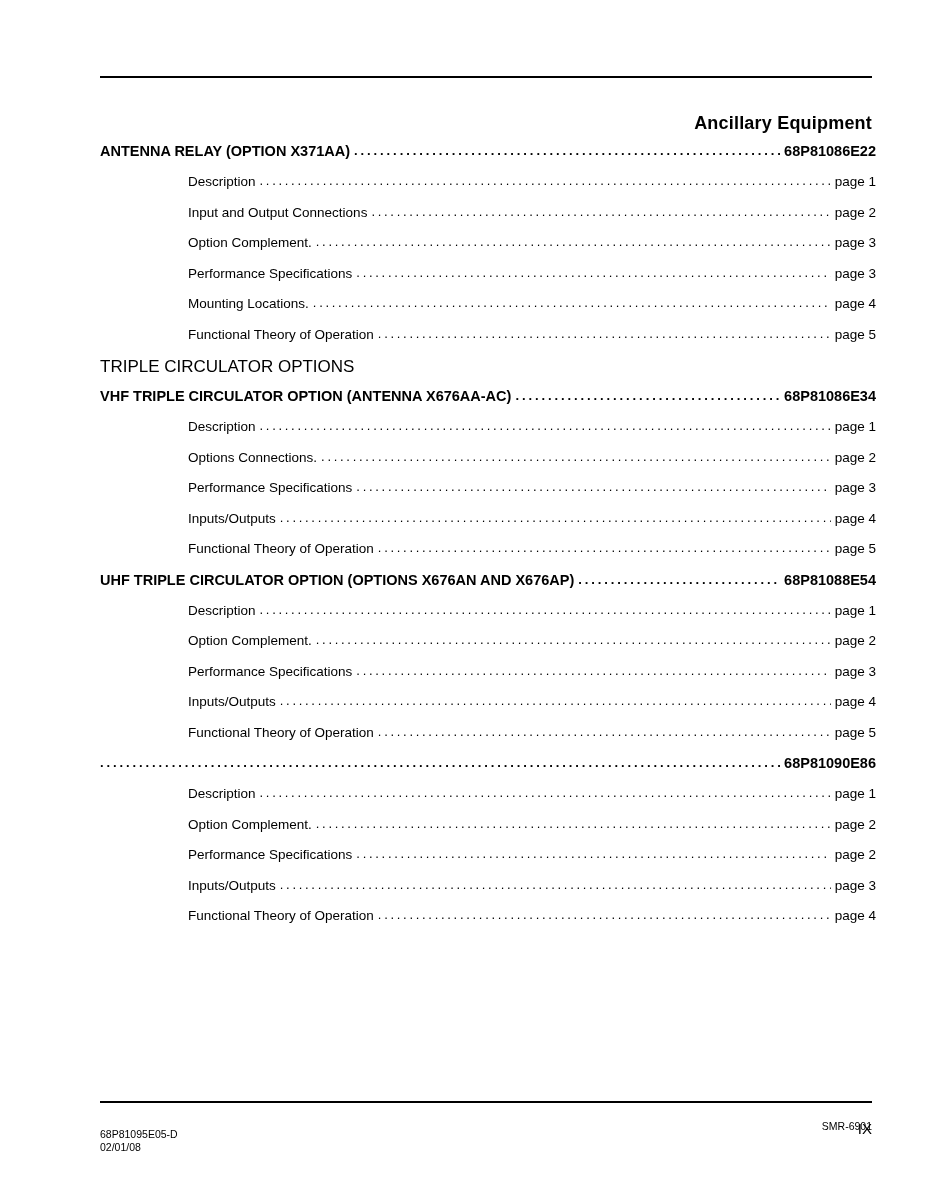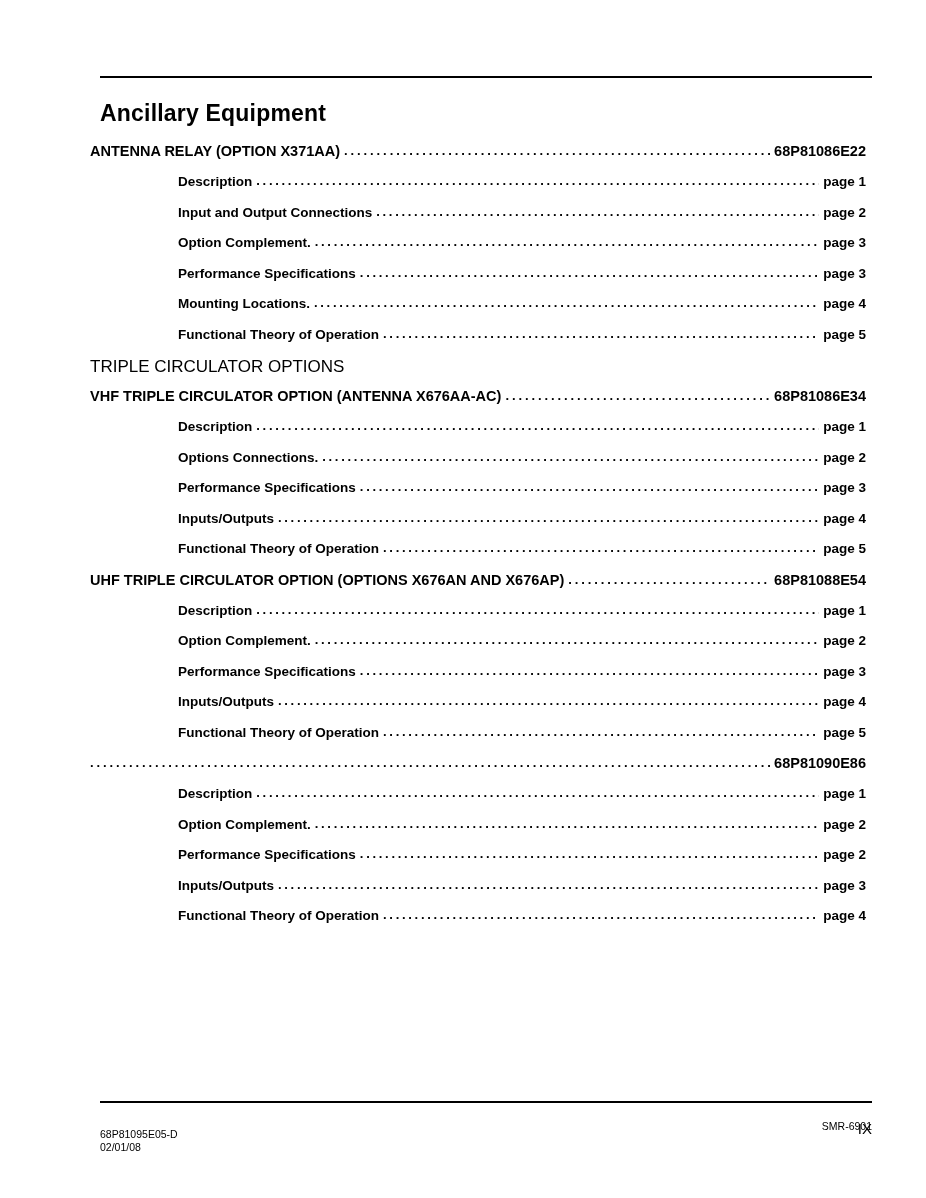--- a/index.html
+++ b/index.html
@@ -35,30 +35,30 @@
     position: absolute;
     left: 100px;
     top: 1101px;
     width: 772px;
     height: 2px;
     background: #000000;
   }
   .doc-title {
     position: absolute;
     left: 100px;
-    top: 100px;
-    width: 772px;
-    text-align: left;
-    font-size: 23px;
+    top: 113px;
+    width: 772px;
+    text-align: right;
+    font-size: 18px;
     font-weight: bold;
     letter-spacing: 0.2px;
   }
   .toc {
     position: absolute;
-    left: 90px;
+    left: 100px;
     top: 143px;
     width: 776px;
   }
   .entry {
     display: flex;
     align-items: baseline;
     width: 100%;
     white-space: nowrap;
     margin-bottom: 0;
   }
@@ -95,21 +95,21 @@
   .plain {
     font-size: 17px;
     font-weight: normal;
     height: 31px;
     display: block;
   }
 
   
   .lvl2 {
     font-size: 13.5px;
-    font-weight: bold;
+    font-weight: normal;
     height: 30.5px;
     padding-left: 88px;
     box-sizing: border-box;
   }
   .lvl2 .leader { letter-spacing: 2.7px; }
 
   .footer {
     position: absolute;
     left: 100px;
     top: 1120px;

